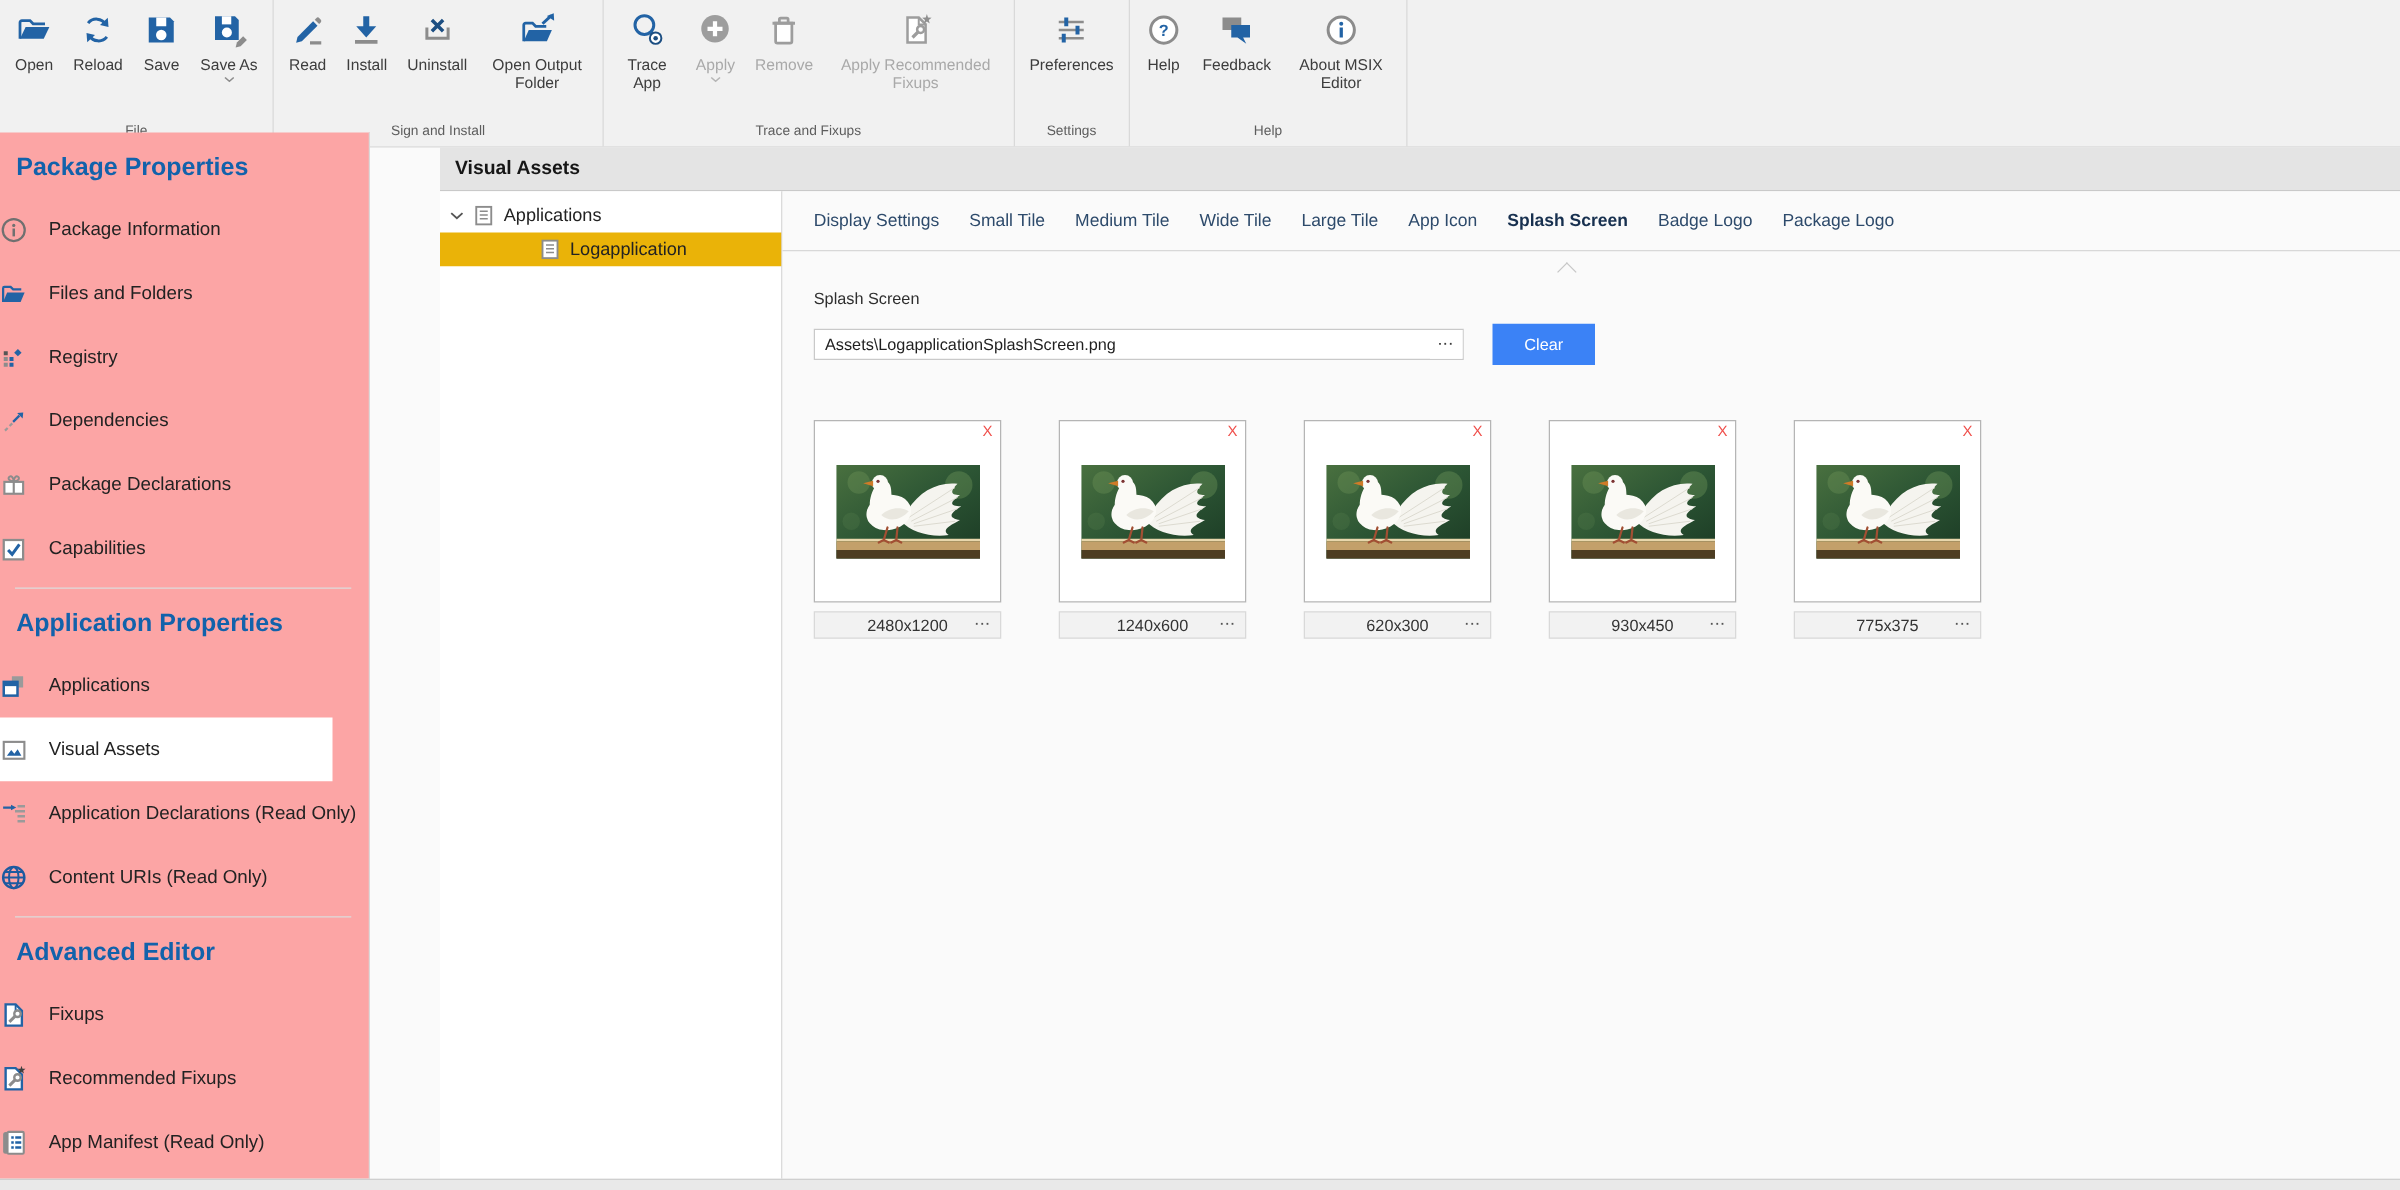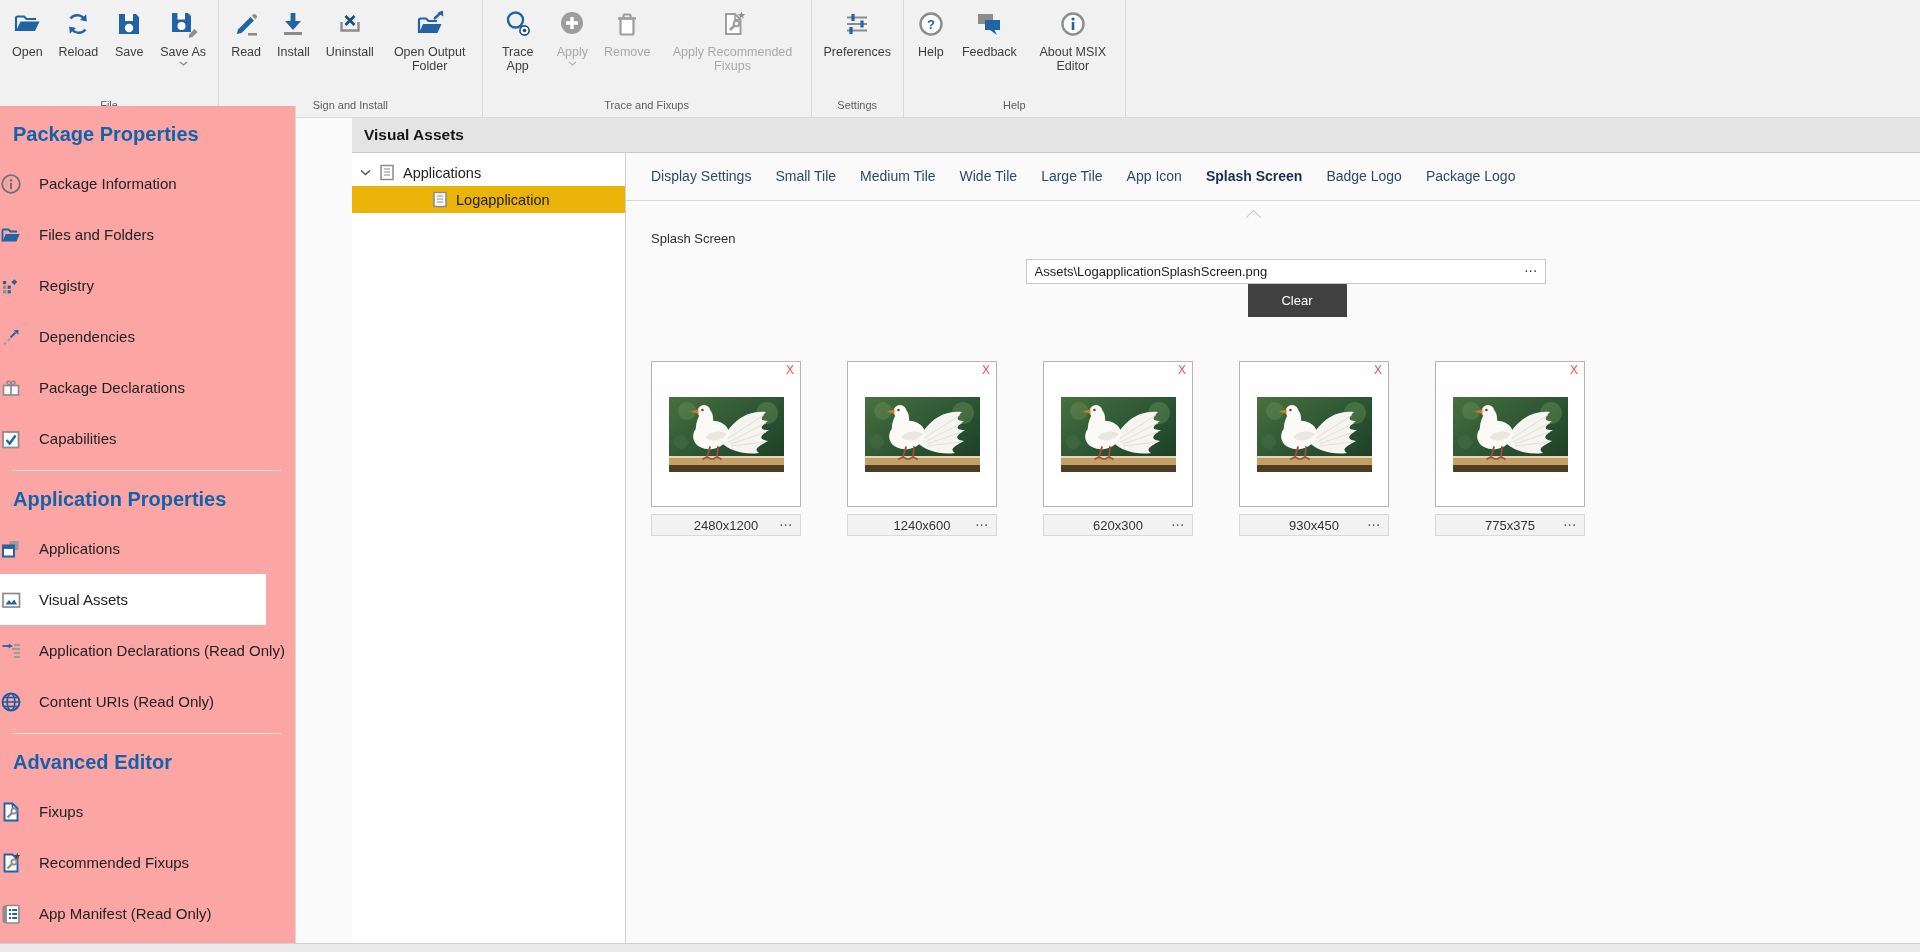--- a/index.html
+++ b/index.html
@@ -50,28 +50,28 @@
   .tabstrip { display:flex; gap:24px; padding:15px 0 0 25px; height:48px;
               border-bottom:1px solid #d8d8d8; position:relative; }
   .tab { font-size:14px; color:#2d4a6b; white-space:nowrap; position:relative; }
   .tab.selected { font-weight:bold; color:#17304f; }
   .notch { position:absolute; left:50%; bottom:-23px; width:11px; height:11px;
            margin-left:-6px; transform:rotate(45deg); background:#fafafa;
            border-top:1px solid #c6c6c6; border-left:1px solid #c6c6c6; z-index:2; }
 
   .panel { padding:30px 0 0 25px; }
   .field-label { font-size:13px; color:#2e2e2e; }
-  .input-row { margin-top:13px; display:flex; align-items:center;flex-direction:column; }
+  .input-row { margin-top:13px; display:flex; align-items:center; }
   .path-input { position:relative; width:520px; }
   .path-input input { width:100%; height:25px; border:1px solid #c9c9c9; background:#fff;
                       font:13px "Liberation Sans", sans-serif; color:#1f1f1f; padding:0 30px 0 8px; }
   .browse-btn { position:absolute; right:1px; top:1px; bottom:1px; width:26px; border:none;
                 background:#fff; color:#3c3c3c; font-weight:bold; font-size:10px;
                 letter-spacing:1px; line-height:1; }
-  .clear-btn { margin-left:23px; width:99px; height:33px; background:#404040; color:#fff;
+  .clear-btn { margin-left:23px; width:82px; height:33px; background:#3b82f6; color:#fff;
                border:none; font:13px "Liberation Sans", sans-serif; }
 
   .tiles { margin-top:44px; display:flex; gap:46px; }
   .tile { width:150px; }
   .tile-box { height:146px; background:#fff; border:1px solid #b5b5b5; position:relative;
               display:flex; align-items:center; justify-content:center; }
   .tile-x { position:absolute; top:2px; right:6px; color:#f0504c; font-size:12px; line-height:12px; }
   .dove { width:115px; height:75px; display:block; }
   .tile-size { margin-top:7px; height:22px; background:#f2f2f2; border:1px solid #d9d9d9;
                position:relative; display:flex; align-items:center; justify-content:center;

